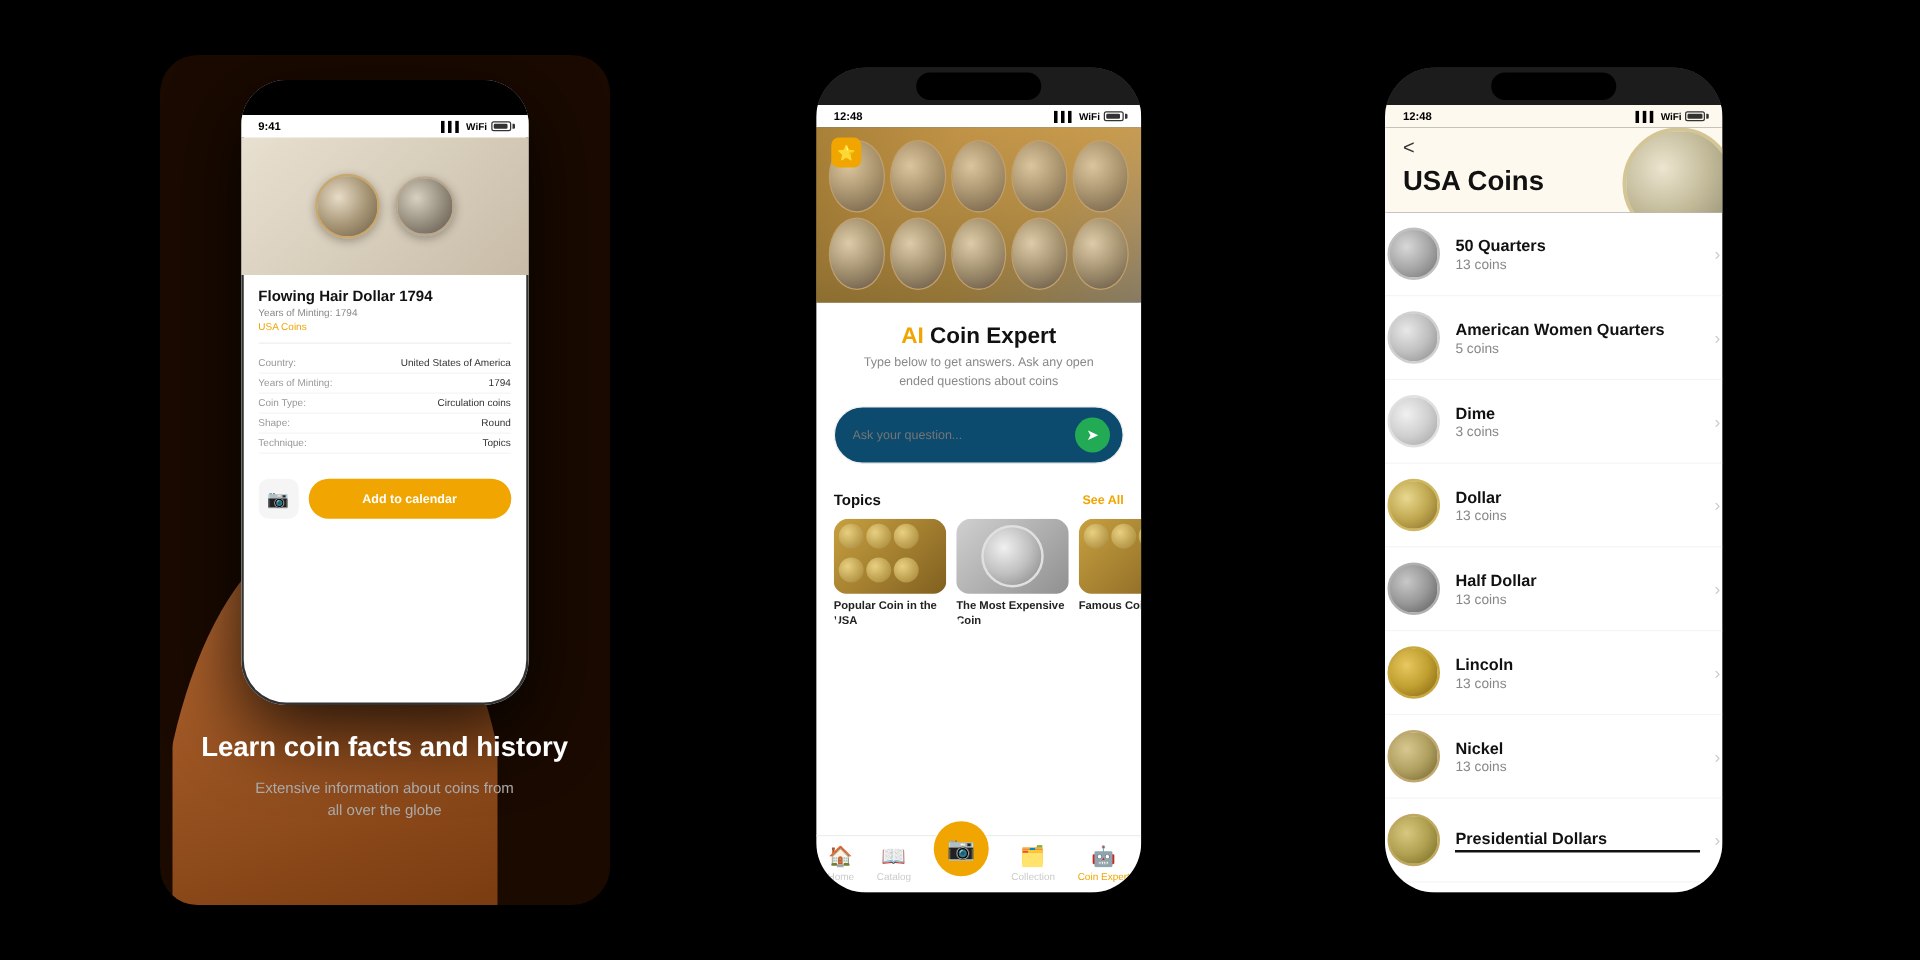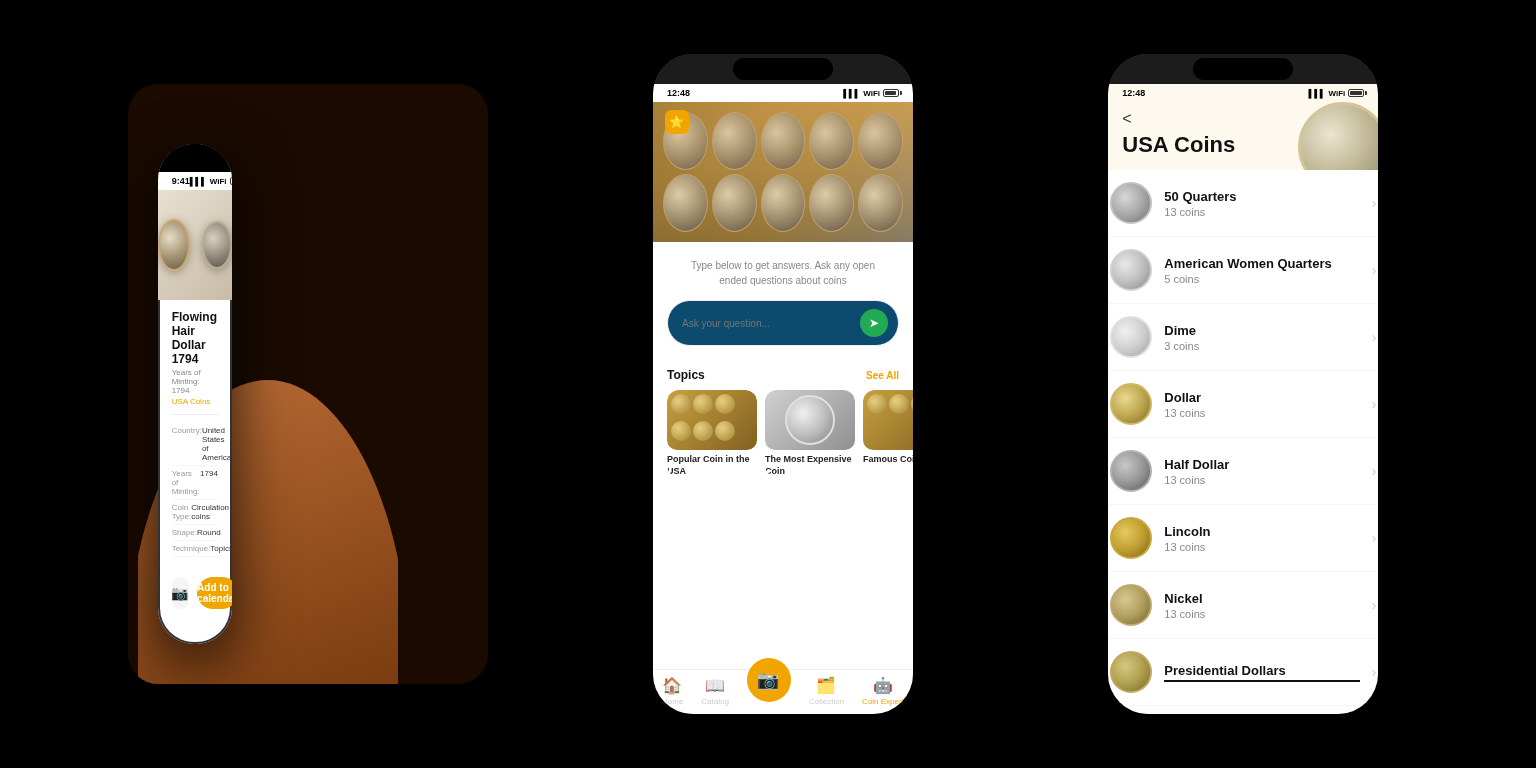--- a/index.html
+++ b/index.html
@@ -20,23 +20,23 @@
       align-items: center;
       justify-content: space-around;
       padding: 20px 60px;
       position: relative;
     }
 
     
     .phone1-wrapper {
       position: relative;
       width: 300px;
-      height: 600px;
-      display: flex;
-      flex-direction: row;
+      height: 680px;
+      display: flex;
+      flex-direction: column;
       align-items: center;
     }
     .phone1-hand-bg {
       position: absolute;
       top: 0;
       left: -30px;
       right: -30px;
       bottom: 0;
       background: #1a0a00;
       border-radius: 30px;
@@ -677,20 +677,24 @@
           </div>
         </div>
       </div>
       <div class="phone1-actions">
         <div class="phone1-camera-btn">
           <span>📷</span>
         </div>
         <div class="phone1-add-btn">Add to calendar</div>
       </div>
     </div>
+    <div class="phone1-caption">
+      <h2>Learn coin facts and history</h2>
+      <p>Extensive information about coins from all over the globe</p>
+    </div>
     <div class="continue-btn">
       <span>Continue</span>
       <span>›</span>
     </div>
     <div class="home-indicator"></div>
   </div>
 
   <div class="phone2-wrapper">
     <div class="phone2-notch-bar">
       <div class="dynamic-island"></div>
@@ -718,20 +722,24 @@
         <div class="table-coin"></div>
         <div class="table-coin"></div>
       </div>
       <div class="hands-overlay"></div>
       <div class="star-badge">
         <span>⭐</span>
       </div>
     </div>
     <div class="phone2-body">
       <div class="phone2-ai-section">
+        <div class="phone2-ai-title" style="text-align:center;">
+          <span class="ai-label">AI</span>
+          <span>Coin Expert</span>
+        </div>
         <div class="phone2-ai-desc">
           <span>Type below to get answers. Ask any open</span><br>
           <span>ended questions about coins</span>
         </div>
         <div class="phone2-ask-bar">
           <input type="text" placeholder="Ask your question..." style="">
           <div class="phone2-send-btn">
             <span>➤</span>
           </div>
         </div>

